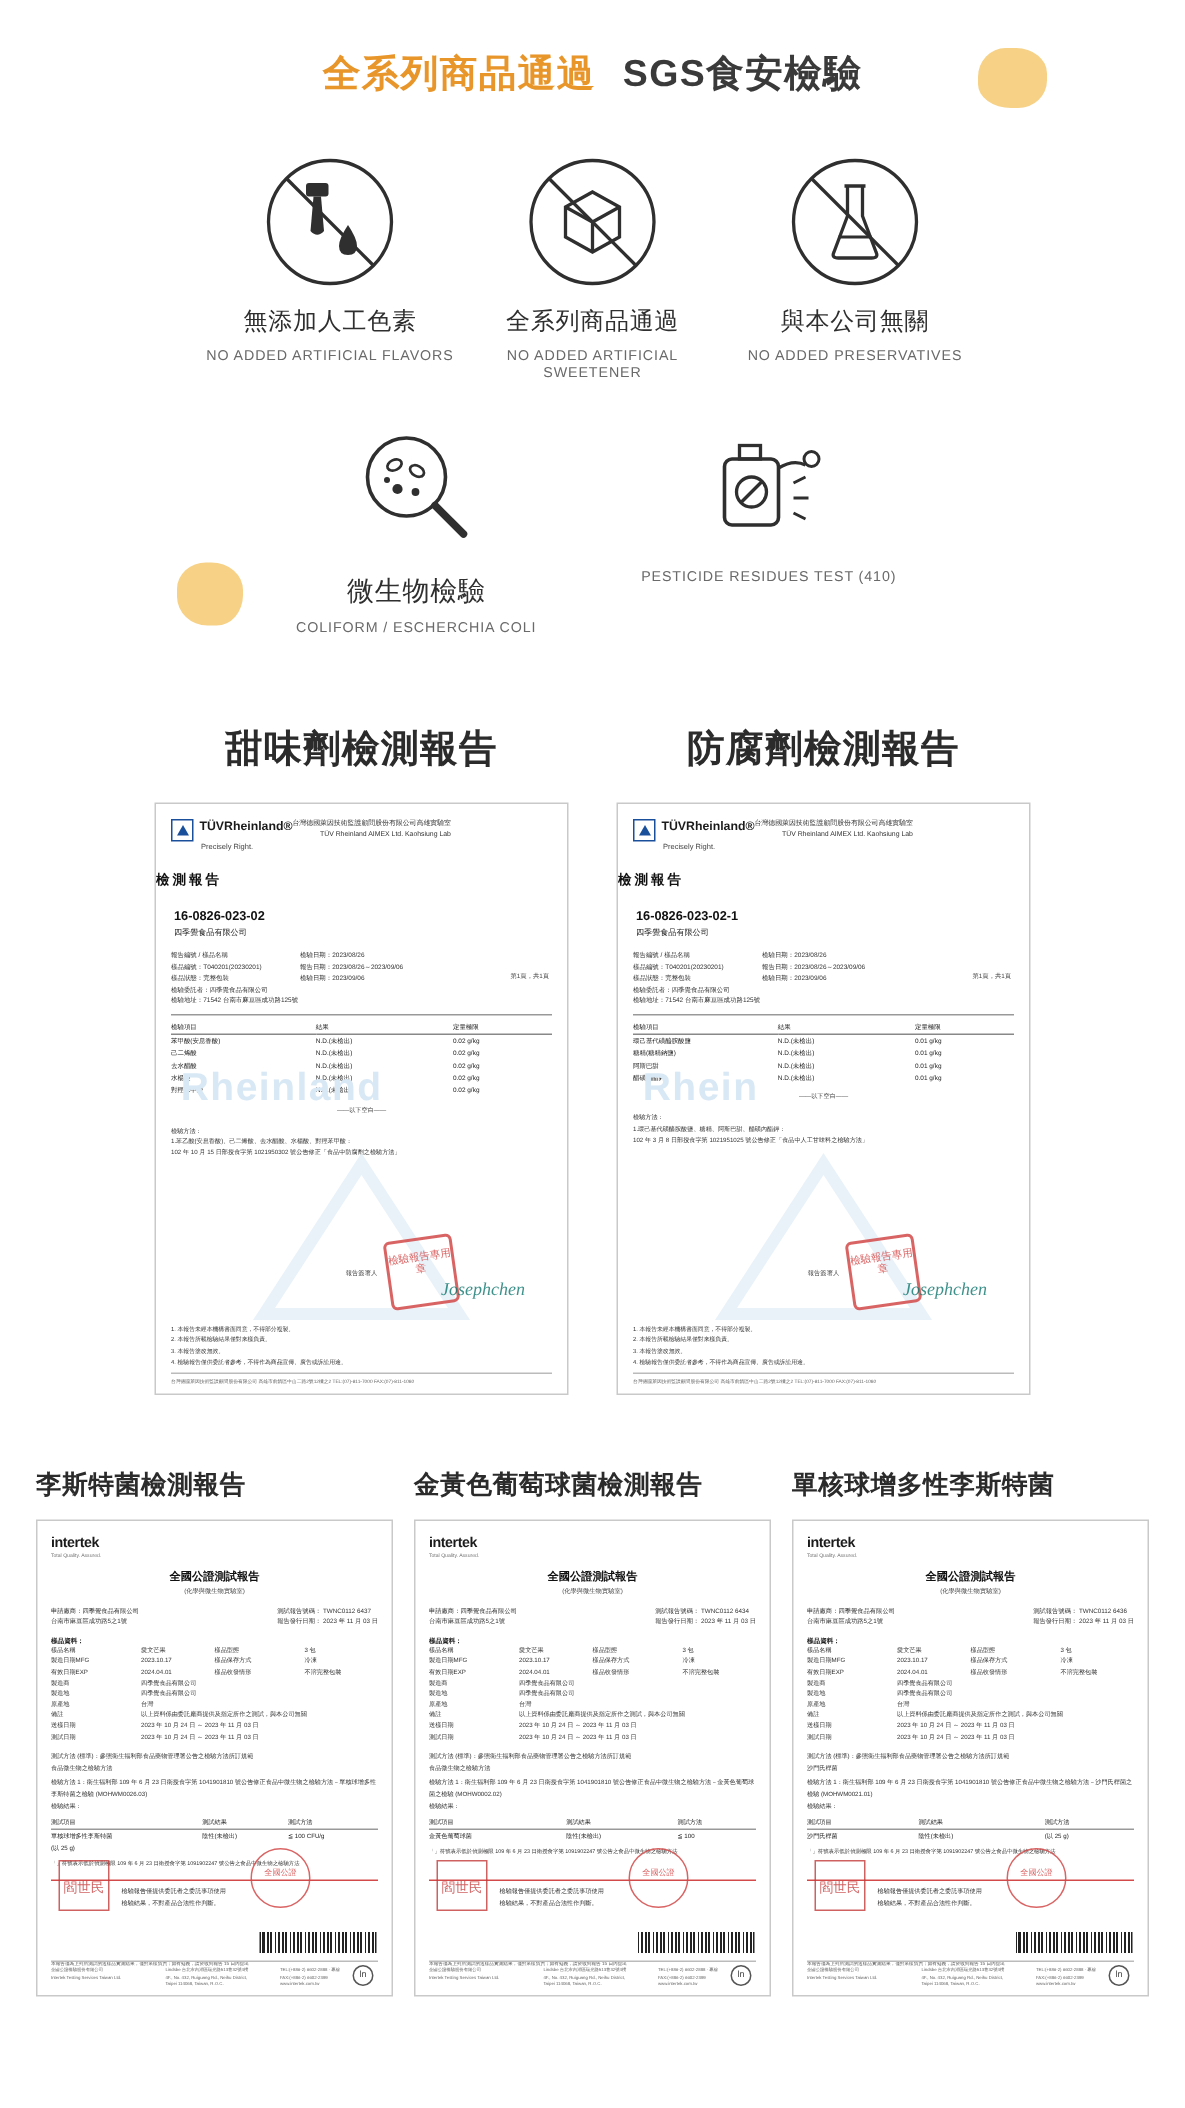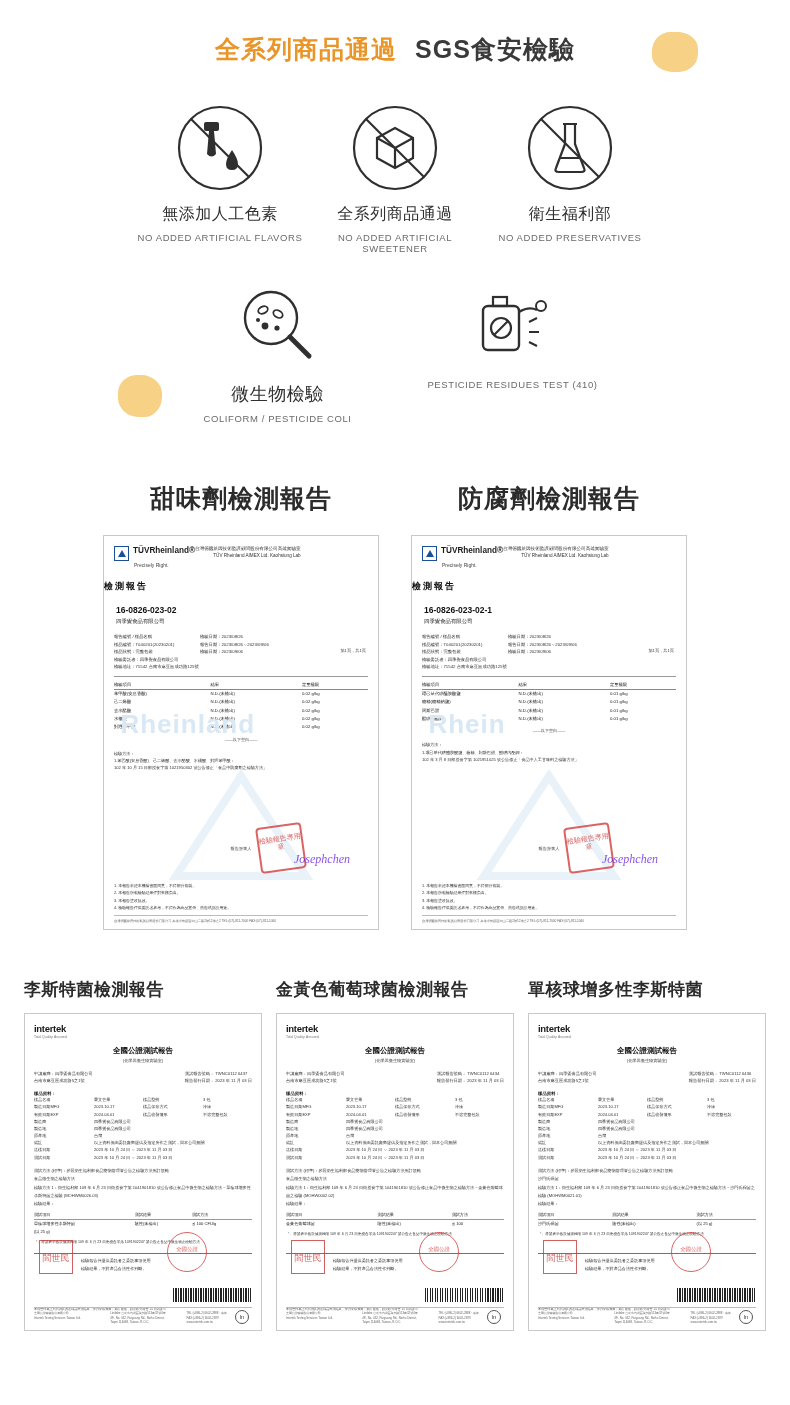--- a/index.html
+++ b/index.html
@@ -241,21 +241,21 @@
     transform: rotate(-8deg);
     opacity: .85;
   }
   .sign {
     position: absolute;
     right: 28px;
     bottom: 62px;
     font-family: "Liberation Serif", serif;
     font-style: italic;
     font-size: 12px;
-    color: #6d28d9;
+    color: #0f766e;
     opacity: .8;
   }
   .tuv-footnotes {
     position: absolute;
     left: 10px; right: 10px;
     bottom: 18px;
     font-size: 3.9px;
     color: #333;
     line-height: 1.85;
   }
@@ -460,40 +460,40 @@
 
     <div class="feature">
       <div class="feature-icon">
         <svg width="104" height="88" viewBox="0 0 104 88">
           <circle cx="52" cy="44" r="41" fill="none" stroke="#2f2f2f" stroke-width="2.2"></circle>
           <line x1="23" y1="15" x2="81" y2="73" stroke="#2f2f2f" stroke-width="2.2"></line>
           <path d="M45 20 L59 20 M47 20 L47 40 L38 64 Q36 68 41 68 L63 68 Q68 68 66 64 L57 40 L57 20" fill="none" stroke="#2f2f2f" stroke-width="2.2" stroke-linejoin="round"></path>
           <line x1="41" y1="54" x2="63" y2="54" stroke="#2f2f2f" stroke-width="2"></line>
         </svg>
       </div>
-      <div class="feature-title">衛生福利部</div>
+      <div class="feature-title">與本公司無關</div>
       <div class="feature-sub">NO ADDED PRESERVATIVES</div>
     </div>
   </div>
 
   <div class="features-row-2">
     <div class="feature">
       <div class="feature-icon">
         <svg width="110" height="88" viewBox="0 0 110 88">
           <circle cx="48" cy="36" r="26" fill="none" stroke="#2f2f2f" stroke-width="2.4"></circle>
           <line x1="67" y1="55" x2="86" y2="74" stroke="#2f2f2f" stroke-width="5" stroke-linecap="round"></line>
           <ellipse cx="40" cy="28" rx="5" ry="3.4" fill="none" stroke="#2f2f2f" stroke-width="1.8" transform="rotate(-25 40 28)"></ellipse>
           <ellipse cx="55" cy="32" rx="5" ry="3.4" fill="none" stroke="#2f2f2f" stroke-width="1.8" transform="rotate(30 55 32)"></ellipse>
           <circle cx="42" cy="44" r="3.4" fill="#2f2f2f"></circle>
           <circle cx="54" cy="46" r="2.6" fill="#2f2f2f"></circle>
           <circle cx="35" cy="38" r="2" fill="#2f2f2f"></circle>
         </svg>
       </div>
       <div class="feature-title">微生物檢驗</div>
-      <div class="feature-sub">COLIFORM / PESTICIDE COLI</div>
+      <div class="feature-sub">COLIFORM / ESCHERCHIA COLI</div>
     </div>
 
     <div class="feature">
       <div class="feature-icon">
         <svg width="120" height="88" viewBox="0 0 120 88">
           <rect x="30" y="24" width="36" height="44" rx="5" fill="none" stroke="#2f2f2f" stroke-width="2.4"></rect>
           <rect x="40" y="15" width="14" height="9" fill="none" stroke="#2f2f2f" stroke-width="2.2"></rect>
           <circle cx="48" cy="46" r="10" fill="none" stroke="#2f2f2f" stroke-width="2.2"></circle>
           <line x1="41" y1="53" x2="55" y2="39" stroke="#2f2f2f" stroke-width="2.2"></line>
           <path d="M66 30 Q76 24 84 28" fill="none" stroke="#2f2f2f" stroke-width="2.2"></path>

